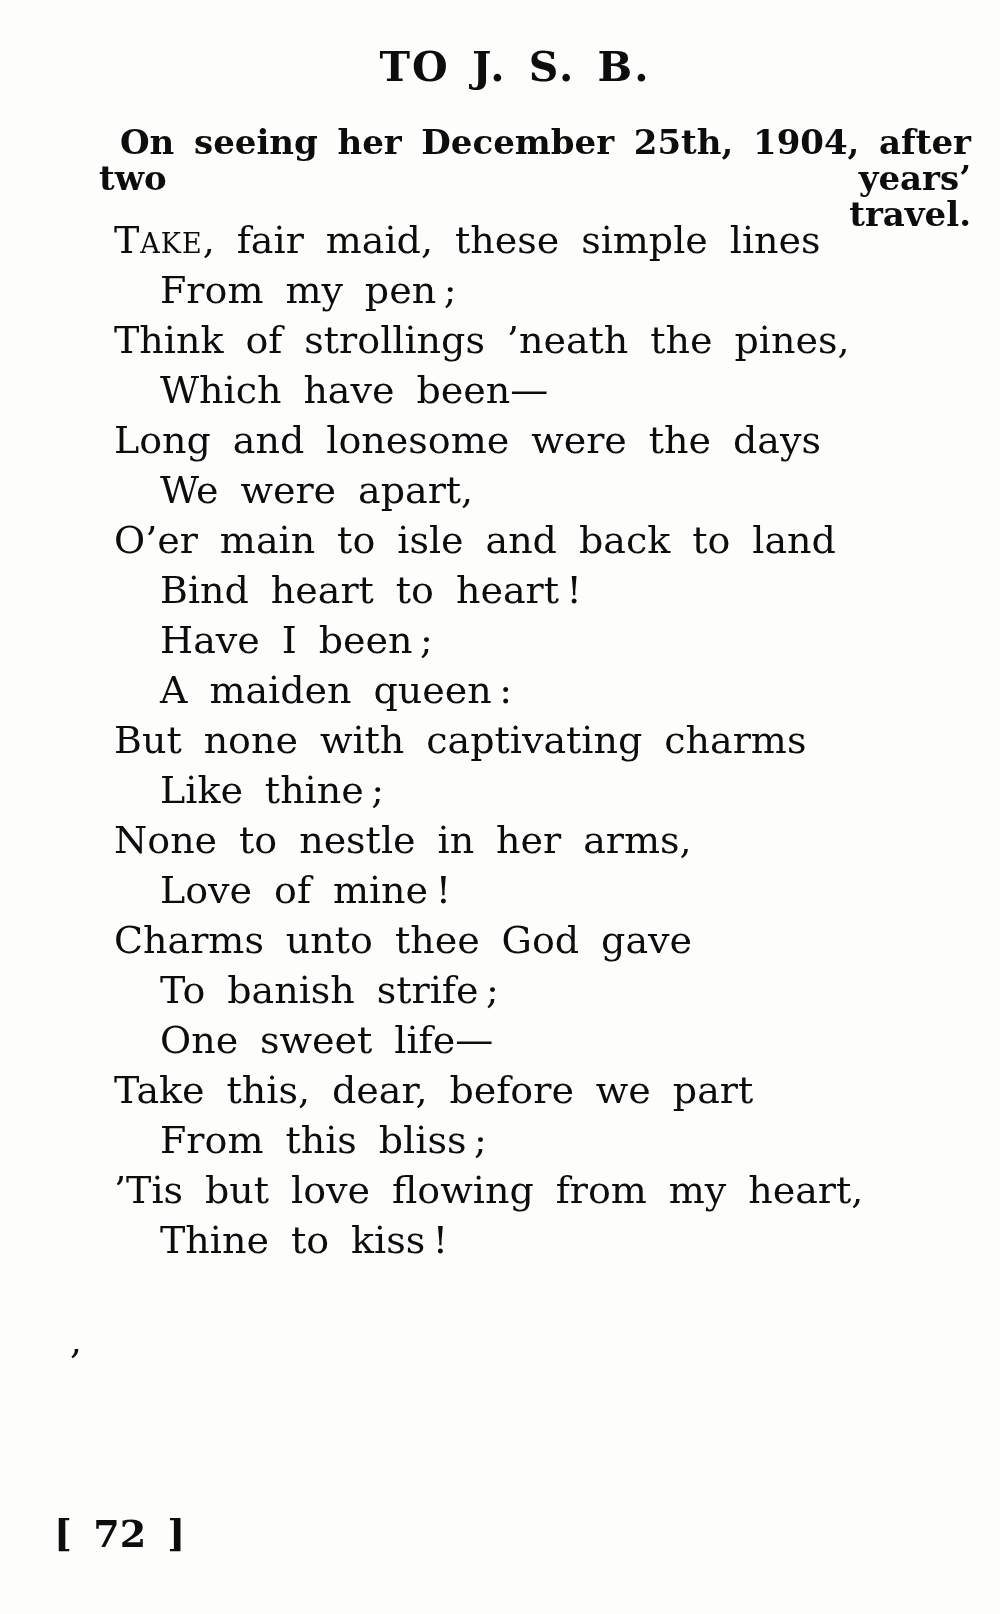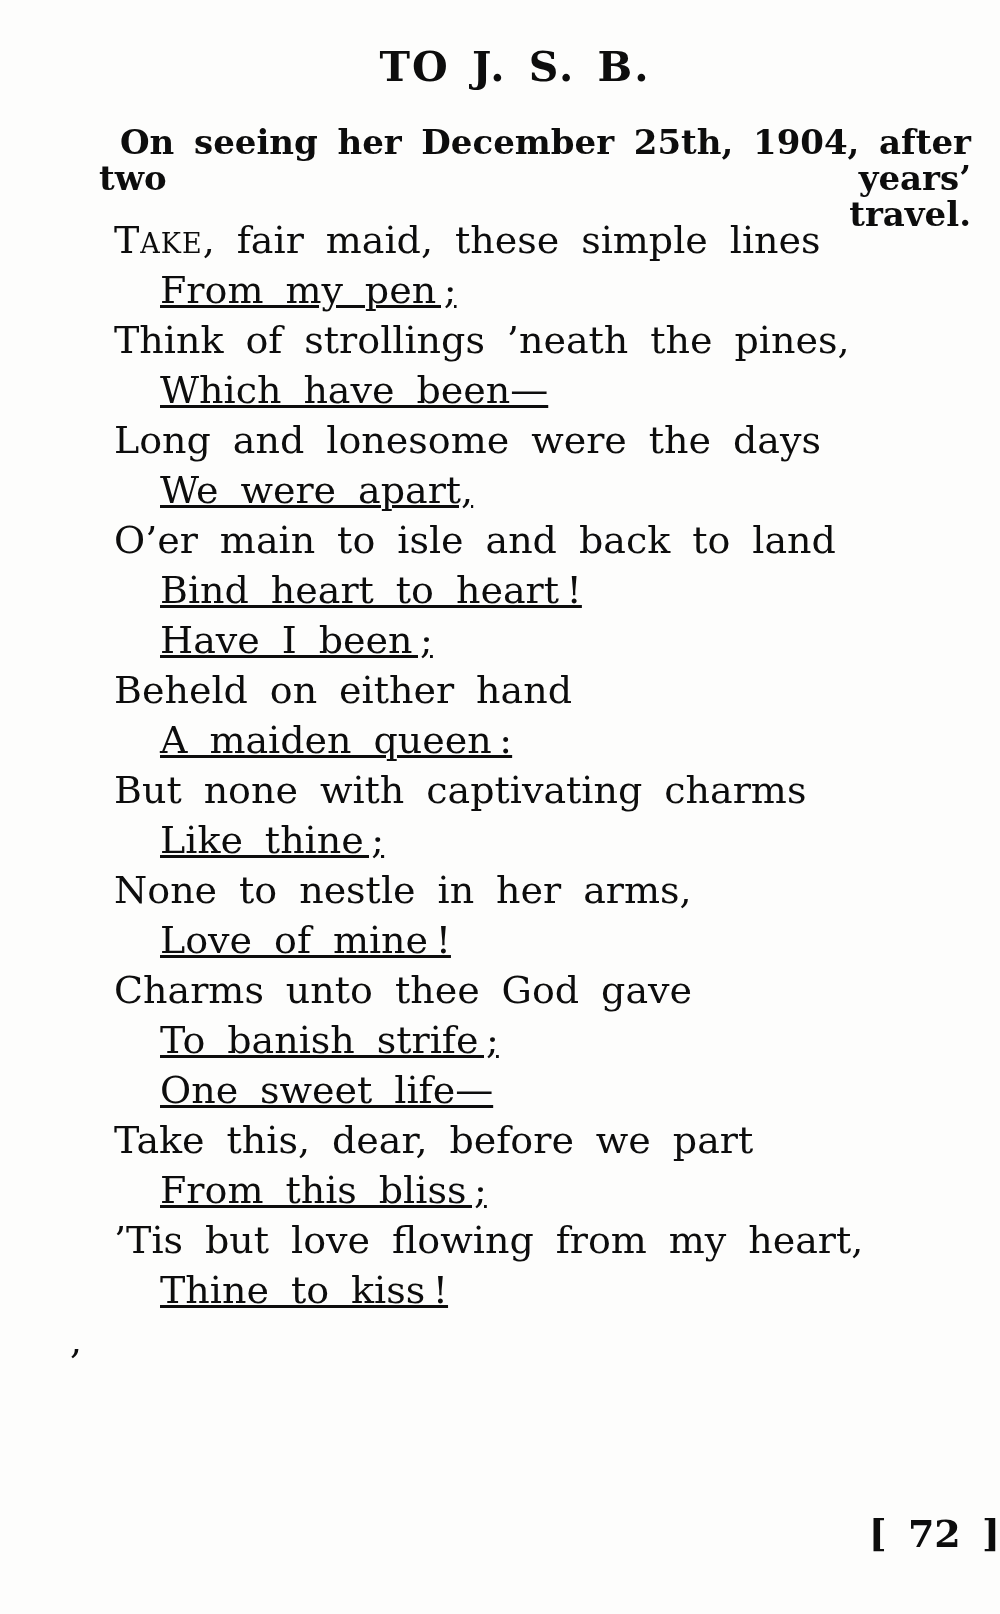--- a/index.html
+++ b/index.html
@@ -53,41 +53,40 @@
     position: absolute;
     top: 215px;
     left: 114px;
     font-size: 38px;
     line-height: 50px;
     word-spacing: 0.26em;
     white-space: nowrap;
   }
   .poem-line.indent {
     padding-left: 46px;
-    text-decoration: underline;
   }
   .smallcaps {
     font-variant: small-caps;
     letter-spacing: 1px;
   }
   .stray-mark {
     position: absolute;
     top: 1315px;
     left: 70px;
     font-size: 38px;
     line-height: 50px;
   }
   .folio {
     position: absolute;
     top: 1512px;
     left: 0;
     width: 100%;
     box-sizing: border-box;
     padding-left: 54px;
-    text-align: right;
+    text-align: left;
     font-size: 38px;
     line-height: 44px;
     font-weight: bold;
     word-spacing: 8px;
   }
 </style>
 </head>
 <body>
 
 <div class="page">
@@ -101,21 +100,20 @@
   <div class="poem" id="poem">
       <div class="poem-line"><span class="smallcaps">Take</span><span>, fair maid, these simple lines</span></div>
       <div class="poem-line indent">From my pen ;</div>
       <div class="poem-line">Think of strollings ’neath the pines,</div>
       <div class="poem-line indent">Which have been—</div>
       <div class="poem-line">Long and lonesome were the days</div>
       <div class="poem-line indent">We were apart,</div>
       <div class="poem-line">O’er main to isle and back to land</div>
       <div class="poem-line indent">Bind heart to heart !</div>
       <div class="poem-line indent">Have I been ;</div>
-      <div class="poem-line">Beheld on either hand</div>
       <div class="poem-line indent">A maiden queen :</div>
       <div class="poem-line">But none with captivating charms</div>
       <div class="poem-line indent">Like thine ;</div>
       <div class="poem-line">None to nestle in her arms,</div>
       <div class="poem-line indent">Love of mine !</div>
       <div class="poem-line">Charms unto thee God gave</div>
       <div class="poem-line indent">To banish strife ;</div>
       <div class="poem-line indent">One sweet life—</div>
       <div class="poem-line">Take this, dear, before we part</div>
       <div class="poem-line indent">From this bliss ;</div>

